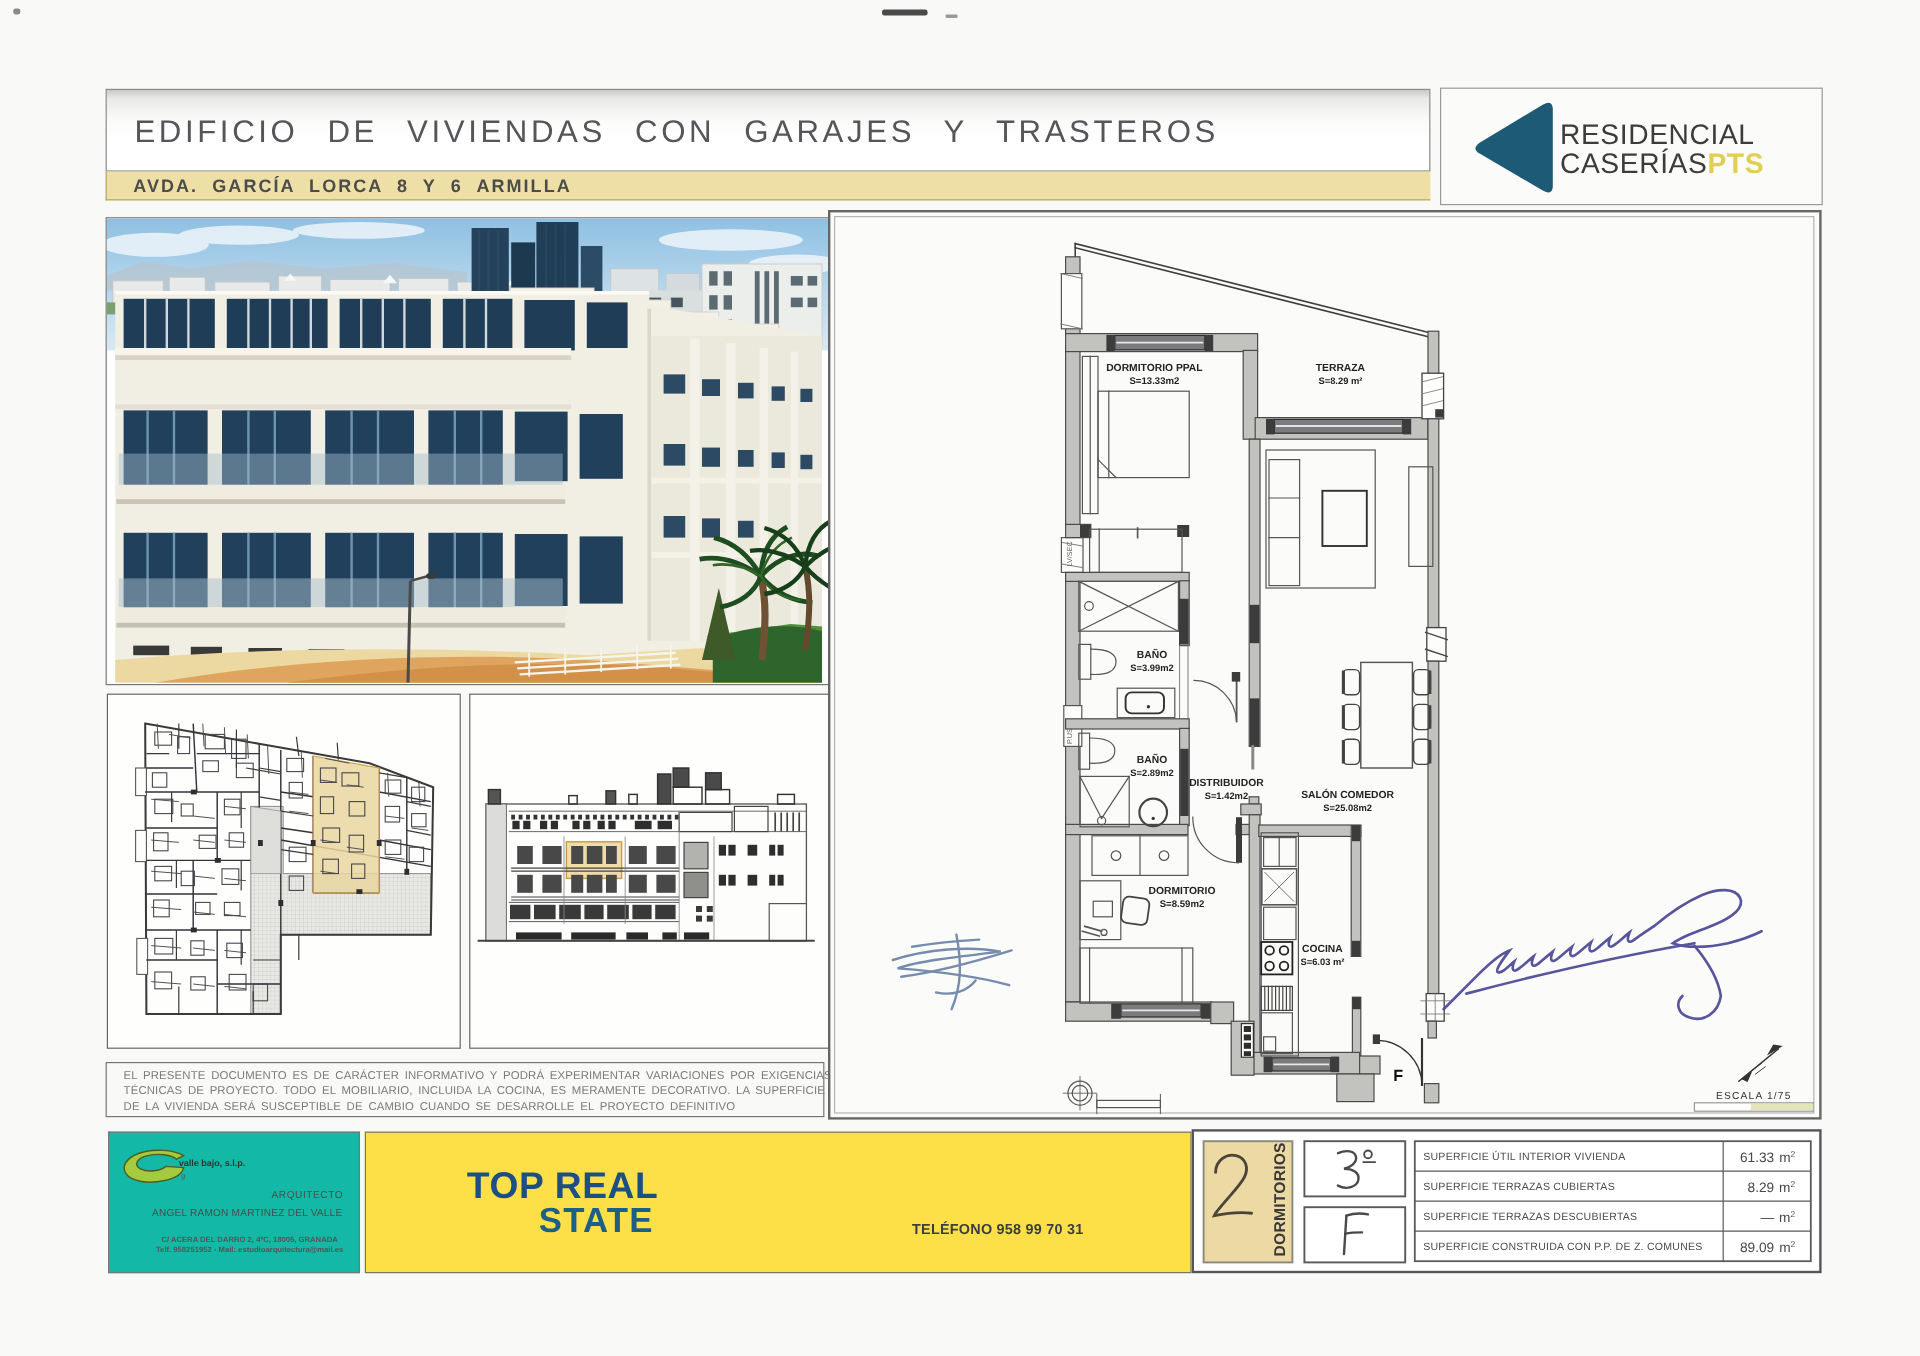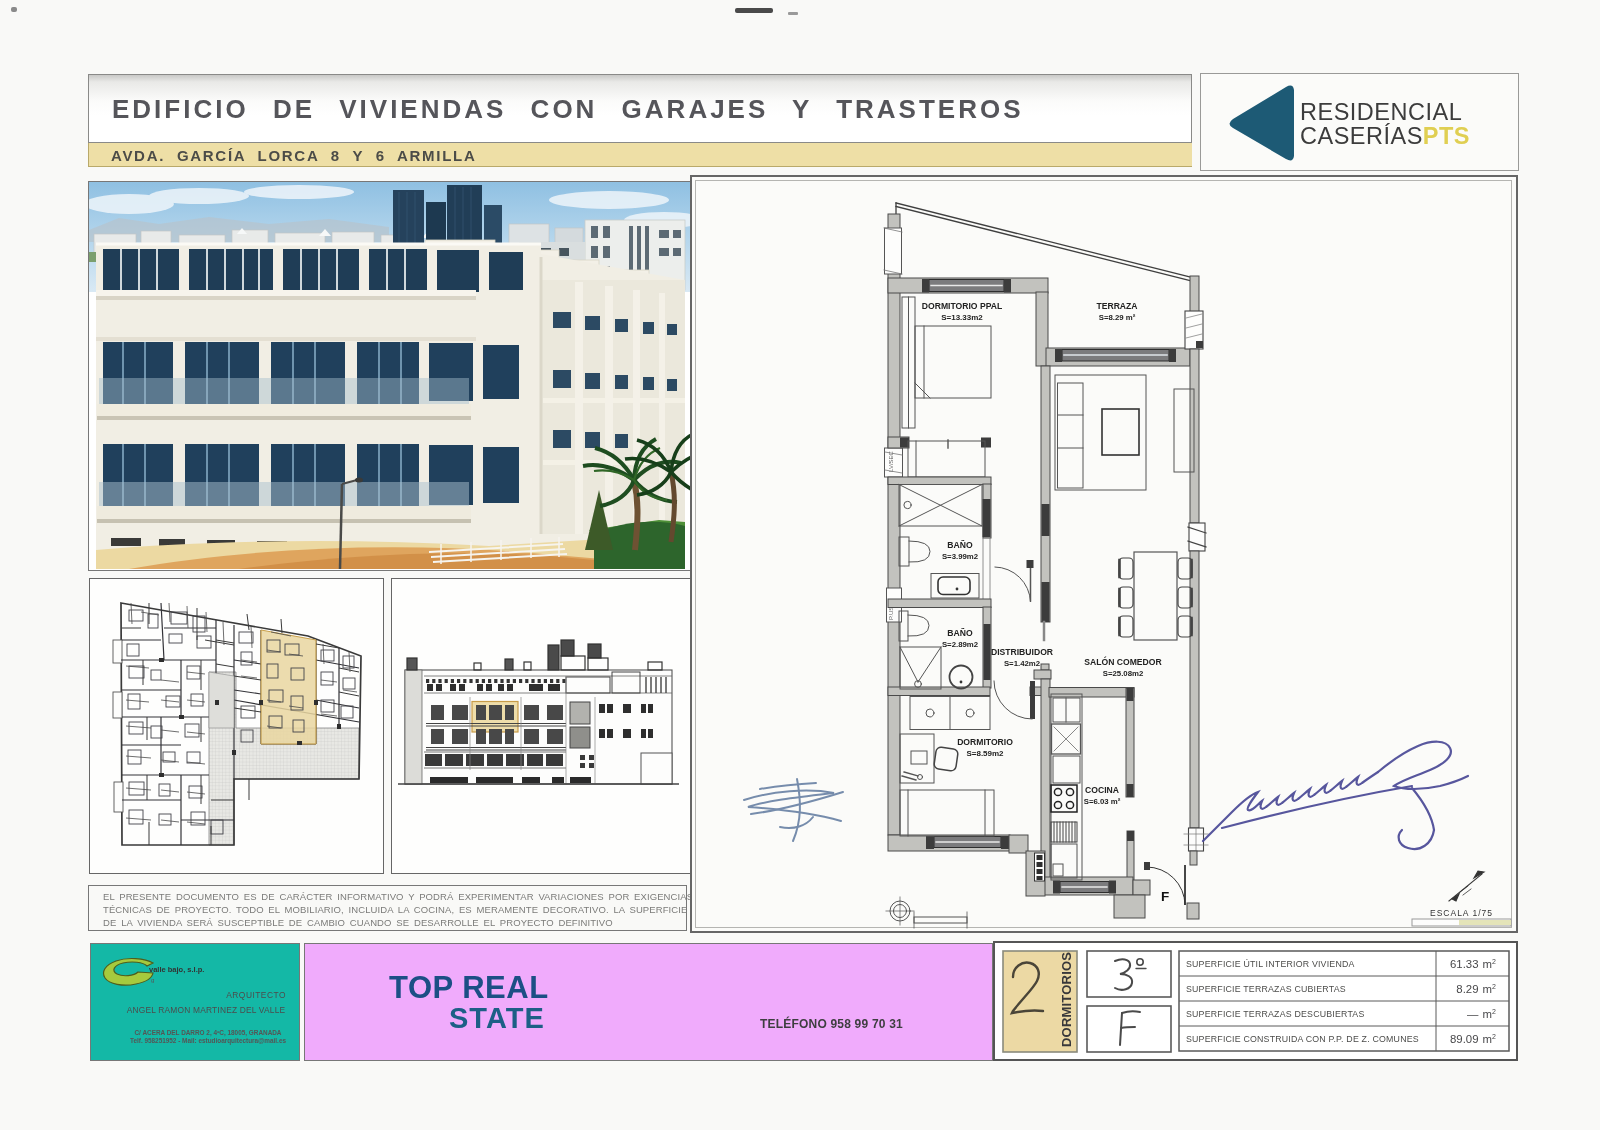--- a/index.html
+++ b/index.html
@@ -2,21 +2,21 @@
 <html><head>
 <meta charset="utf-8">
 <style>
   html,body{margin:0;padding:0;}
   body{width:1600px;height:1130px;background:#f9f9f7;font-family:"Liberation Sans",sans-serif;position:relative;overflow:hidden;}
   .abs{position:absolute;}
 </style>
 </head>
 <body>
 
-<div class="abs" style="left:88px;top:74px;width:1104px;height:69px;border:1.5px solid #8a8a88;background:linear-gradient(180deg,#c9c9c7 0,#e9e9e7 7px,#fbfbfa 26px,#ffffff 60%);box-sizing:border-box;font-weight:bold;">
+<div class="abs" style="left:88px;top:74px;width:1104px;height:69px;border:1.5px solid #8a8a88;background:linear-gradient(180deg,#c9c9c7 0,#e9e9e7 7px,#fbfbfa 26px,#ffffff 60%);box-sizing:border-box;">
   <div style="margin-top:19px;margin-left:23px;font-size:26px;color:#55555a;letter-spacing:3px;word-spacing:14px;">EDIFICIO DE VIVIENDAS CON GARAJES Y TRASTEROS</div>
 </div>
 
 <div class="abs" style="left:88px;top:143px;width:1104px;height:24px;background:#eedfa6;border-left:1px solid #b9a96a;border-bottom:1px solid #b9a96a;box-sizing:border-box;">
   <div style="margin-top:4px;margin-left:22px;font-size:15px;font-weight:bold;color:#4c4c48;letter-spacing:1.7px;word-spacing:6px;">AVDA. GARCÍA LORCA 8 Y 6 ARMILLA</div>
 </div>
 
 <div class="abs" style="left:1200px;top:73px;width:319px;height:98px;border:1.5px solid #9a9a98;background:#fbfbf9;box-sizing:border-box;">
   <svg width="316" height="95" viewBox="1201 70 316 95" style="position:absolute;left:0;top:0;">
 
@@ -895,21 +895,21 @@
       <text x="205" y="1012" font-size="8.4" fill="#4c4c4c" text-anchor="middle" letter-spacing="0.2">ANGEL RAMON MARTINEZ DEL VALLE</text>
 
       <g fill="#555" font-size="6.4" text-anchor="middle" font-weight="bold">
         <text x="207" y="1034">C/ ACERA DEL DARRO 2, 4ºC, 18005, GRANADA</text>
         <text x="207" y="1042">Telf. 958251952 - Mail: estudioarquitectura@mail.es</text>
       </g>
     </g>
   </svg>
 </div>
 
-<div class="abs" style="left:304px;top:943px;width:689px;height:118px;border:1.5px solid #777;box-sizing:border-box;background:#f0abfc;">
+<div class="abs" style="left:304px;top:943px;width:689px;height:118px;border:1.5px solid #777;box-sizing:border-box;background:#fde047;">
 
   <div style="position:absolute;left:84px;top:26px;font-size:31px;font-weight:bold;color:#1c4f85;letter-spacing:0.5px;">TOP REAL</div>
   <div style="position:absolute;left:144px;top:58px;font-size:29px;font-weight:bold;color:#1d5f86;letter-spacing:1px;">STATE</div>
 
   <div style="position:absolute;left:455px;top:73px;font-size:12px;font-weight:bold;color:#3e3e40;letter-spacing:0.2px;">TELÉFONO 958 99 70 31</div>
 </div>
 
 <div class="abs" style="left:993px;top:941px;width:525px;height:120px;border:2px solid #555;box-sizing:border-box;background:#fff;">
   <svg width="521" height="116" viewBox="995 943 521 116">
     <g id="summary">

